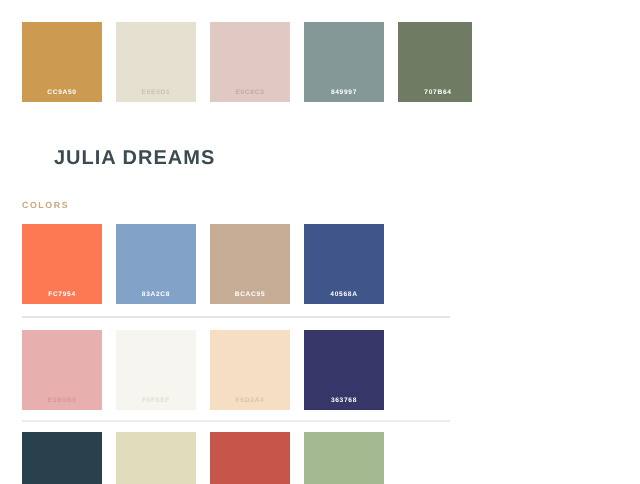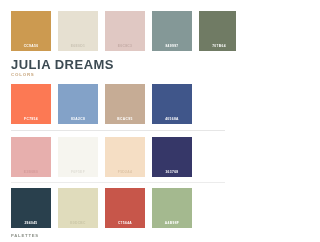--- a/index.html
+++ b/index.html
@@ -50,26 +50,26 @@
     font-weight: bold;
     line-height: 1;
     font-family: "Liberation Sans", sans-serif;
   }
 
   .title-block {
     padding-top: 7px;
     padding-bottom: 6px;
   }
   .title {
-    font-size: 13px;
+    font-size: 10px;
     font-weight: bold;
     letter-spacing: 0.5px;
     color: #3c4a52;
     line-height: 1.1;
-    margin: 0;
+    margin: 16px;
   }
   .subtitle {
     font-size: 4.4px;
     font-weight: bold;
     letter-spacing: 0.8px;
     color: #c8a77f;
     line-height: 1.1;
     margin: 1px 0 0 0;
   }
 

